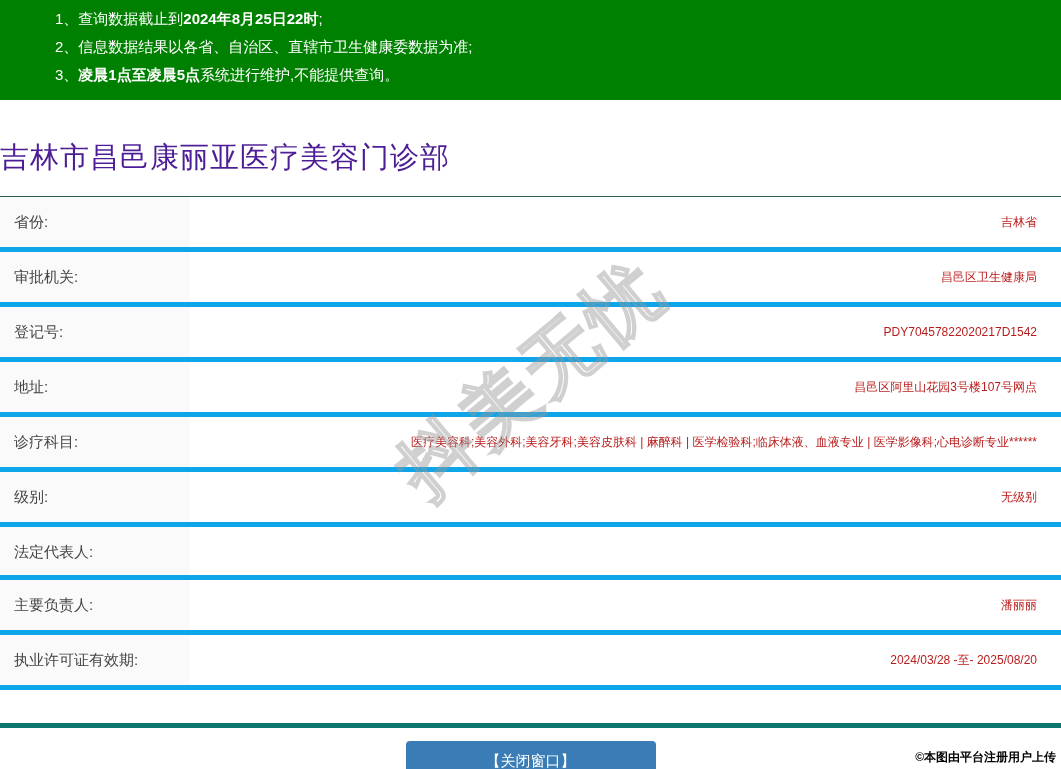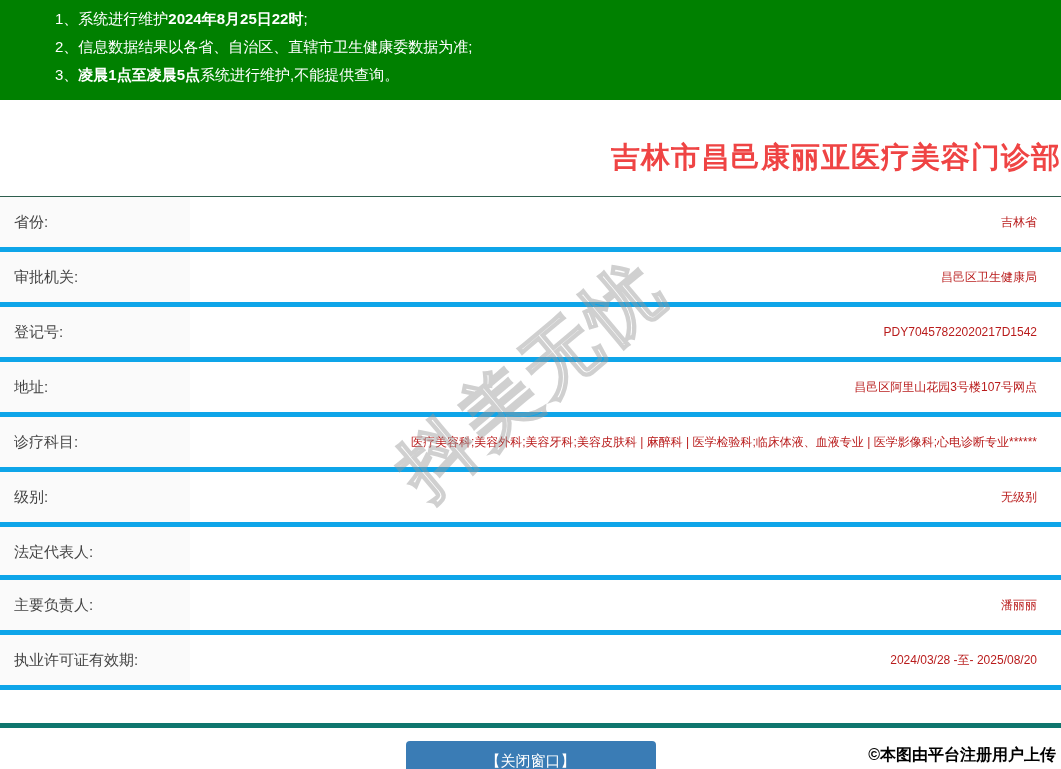--- a/index.html
+++ b/index.html
@@ -23,24 +23,24 @@
   .notice-line {
     line-height: 28px;
     white-space: nowrap;
   }
   .notice-line .b { font-weight: bold; margin-top: 8px; }
 
   
   .page-title {
     margin-top: 38px;
     margin-bottom: 18px;
-    text-align: right;
+    text-align: left;
     font-size: 29px;
-    font-weight: 700;
-    color: #ef4444;
+    font-weight: 400;
+    color: #4c1d95;
     letter-spacing: 1px;
   }
 
   
   .info-table {
     width: 100%;
     border-top: 1px solid #2e5e4e;
   }
   .info-row {
     display: flex;
@@ -105,31 +105,31 @@
     font-size: 15px;
     font-family: inherit;
     cursor: pointer;
     line-height: 34px;
     text-align: center;
   }
   .copyright {
     position: absolute;
     right: 5px;
     bottom: 3px;
-    font-size: 16px;
+    font-size: 12px;
     font-weight: bold;
     color: #000000;
     z-index: 6;
   }
 </style>
 </head>
 <body>
 
 <div class="notice">
-  <div class="notice-line"><span>1、</span><span>系统进行维护</span><span class="b">2024年8月25日22时</span><span>;</span></div>
+  <div class="notice-line"><span>1、</span><span>查询数据截止到</span><span class="b">2024年8月25日22时</span><span>;</span></div>
   <div class="notice-line"><span>2、</span><span>信息数据结果以各省、自治区、直辖市卫生健康委数据为准;</span><span class="b"></span><span></span></div>
   <div class="notice-line"><span>3、</span><span></span><span class="b">凌晨1点至凌晨5点</span><span>系统进行维护,不能提供查询。</span></div>
 </div>
 
 <h1 class="page-title">吉林市昌邑康丽亚医疗美容门诊部</h1>
 
 <div class="info-table">
   <div class="info-row">
     <div class="cell-label">省份:</div>
     <div class="cell-value">吉林省</div>

